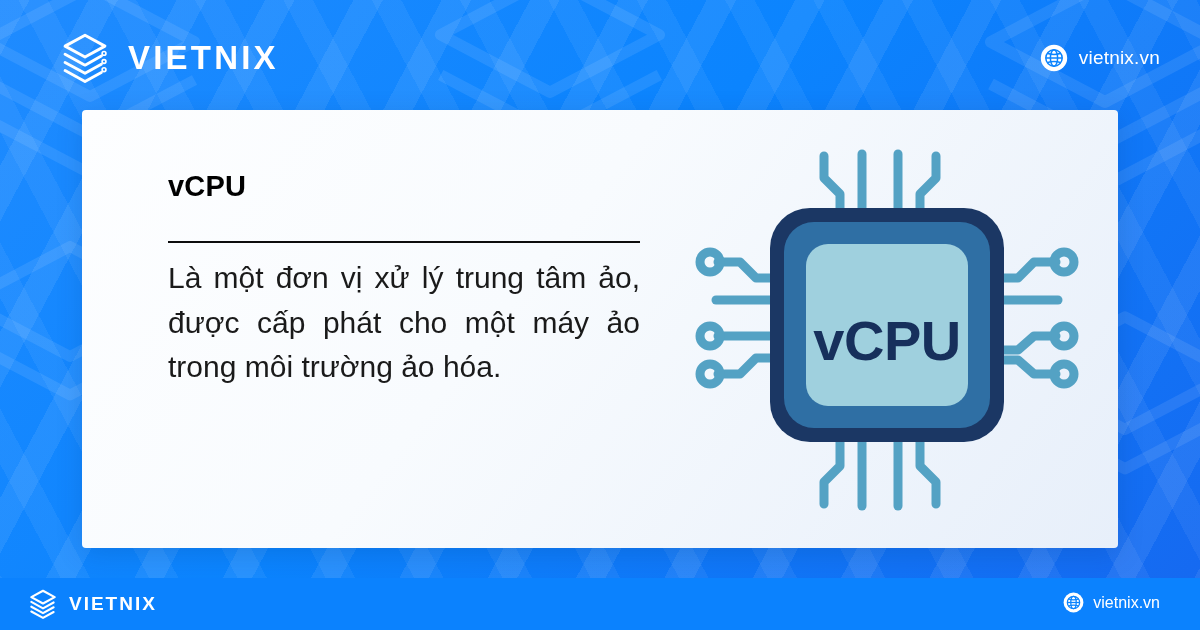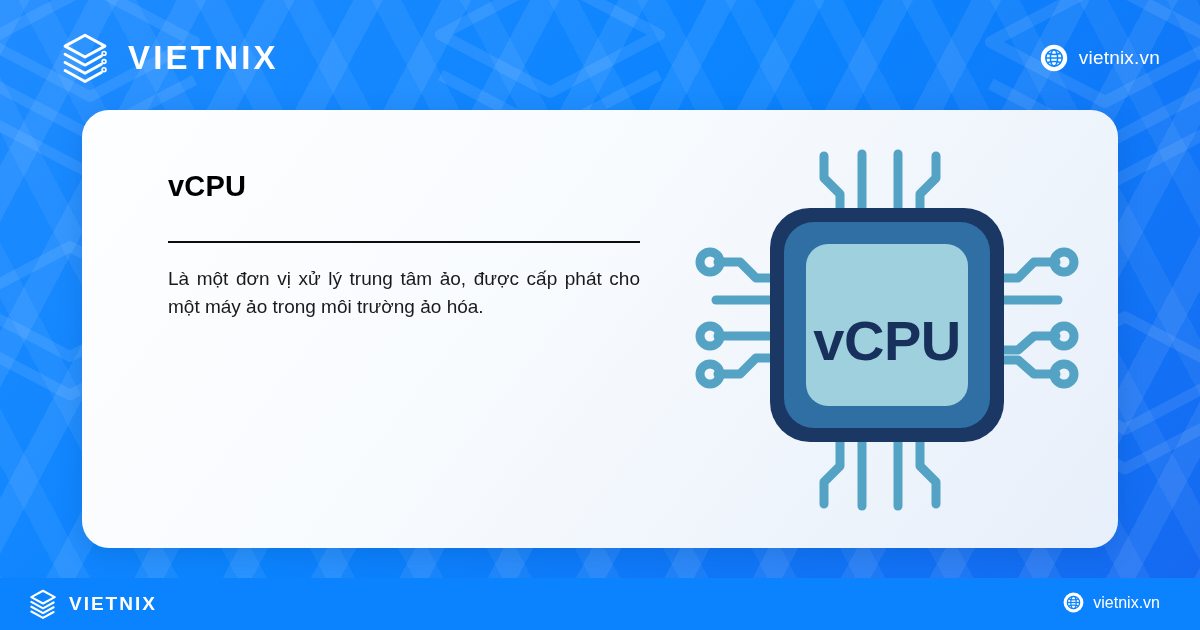--- a/index.html
+++ b/index.html
@@ -31,29 +31,29 @@
   .brand{position:absolute;left:56px;top:28px;display:flex;align-items:center;gap:14px;}
   .brand-mark{width:58px;height:58px;}
   .brand-name{color:#fff;font-size:33px;font-weight:bold;letter-spacing:3.2px;line-height:1;}
 
   .site{position:absolute;right:40px;top:44px;display:flex;align-items:center;gap:11px;}
   .globe{width:28px;height:28px;flex:0 0 28px;}
   .site-url{color:#fff;font-size:19px;letter-spacing:.2px;}
 
   
   .card{position:absolute;left:82px;top:110px;width:1036px;height:438px;
-        border-radius:27px;
+        border-radius:4px;
         background:linear-gradient(128deg,#fdfeff 0%,#f8fbfe 42%,#e7effa 100%);
         box-shadow:0 6px 26px rgba(8,46,110,.17);
         overflow:hidden;}
 
   .card-left{position:absolute;left:86px;top:62px;width:472px;}
   .card-title{font-size:29px;font-weight:bold;color:#000;letter-spacing:.2px;line-height:1;}
   .divider{margin-top:40px;width:472px;height:2px;background:#0d0d0d;}
-  .card-body{margin-top:22px;font-size:19px;line-height:1.49;color:#1a1a1a;
+  .card-body{margin-top:13px;font-size:30px;line-height:1.49;color:#1a1a1a;
              text-align:justify;text-justify:inter-word;}
 
   .chip-wrap{position:absolute;left:600px;top:10px;width:410px;height:420px;}
   .chip-wrap svg{display:block;}
 
   
   .footer{position:absolute;left:0;bottom:0;width:1200px;height:52px;background:#0b82fe;}
   .footer-brand{position:absolute;left:26px;top:8px;display:flex;align-items:center;gap:9px;}
   .footer-mark{width:34px;height:34px;}
   .footer-name{color:#fff;font-size:19px;font-weight:bold;letter-spacing:2px;line-height:1;}

